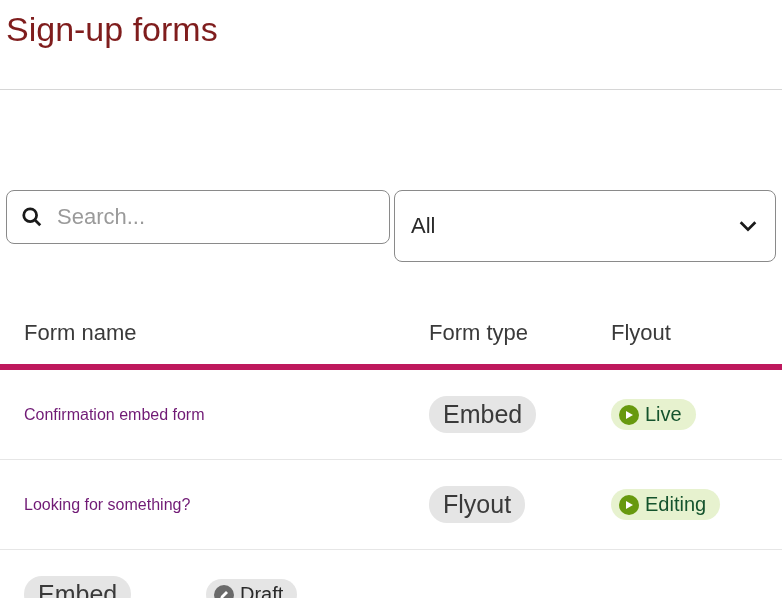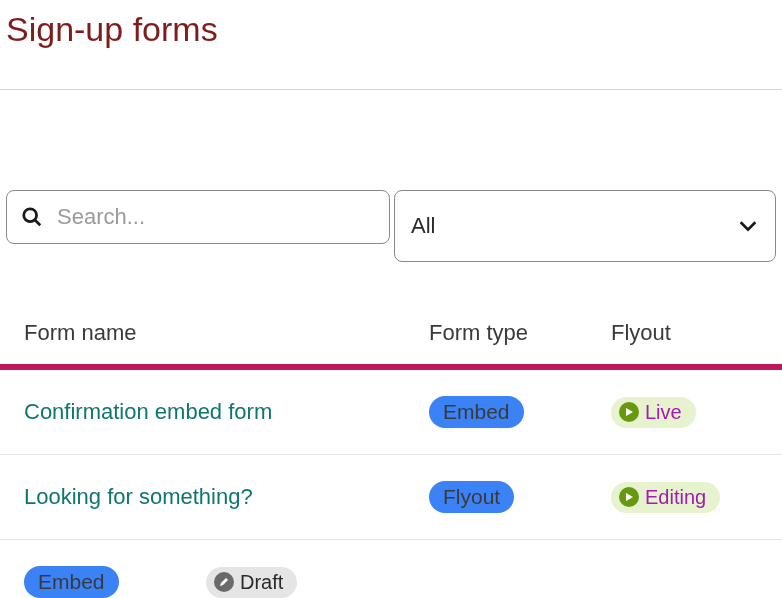--- a/index.html
+++ b/index.html
@@ -101,50 +101,50 @@
       font-weight: 400;
     }
     .table-row {
       display: flex;
       align-items: center;
       padding: 26px 6px 26px 24px;
       border-bottom: 1px solid #e6e6e6;
     }
     .form-name {
       width: 405px;
-      font-size: 22px;
-      color: #0f766e;
+      font-size: 16px;
+      color: #701a75;
       cursor: pointer;
     }
     .form-type-cell {
       width: 182px;
     }
     .type-pill {
       display: inline-block;
-      background: #3b82f6;
-      color: #3a3a3a;
-      font-size: 21px;
+      background: #e5e5e5;
+      color: #3a3a3a;
+      font-size: 25px;
       padding: 4px 14px;
       border-radius: 18px;
     }
     .status-cell {
       flex: 1;
     }
     .status-pill {
       display: inline-flex;
       align-items: center;
       gap: 6px;
       font-size: 20px;
       padding: 4px 14px 4px 8px;
       border-radius: 18px;
     }
     .status-pill.live,
     .status-pill.editing {
       background: #e7f2cf;
-      color: #a21caf;
+      color: #14532d;
     }
     .status-pill.draft {
       background: #e5e5e5;
       color: #2a2a2a;
     }
     .status-icon {
       width: 20px;
       height: 20px;
       border-radius: 50%;
       display: flex;

